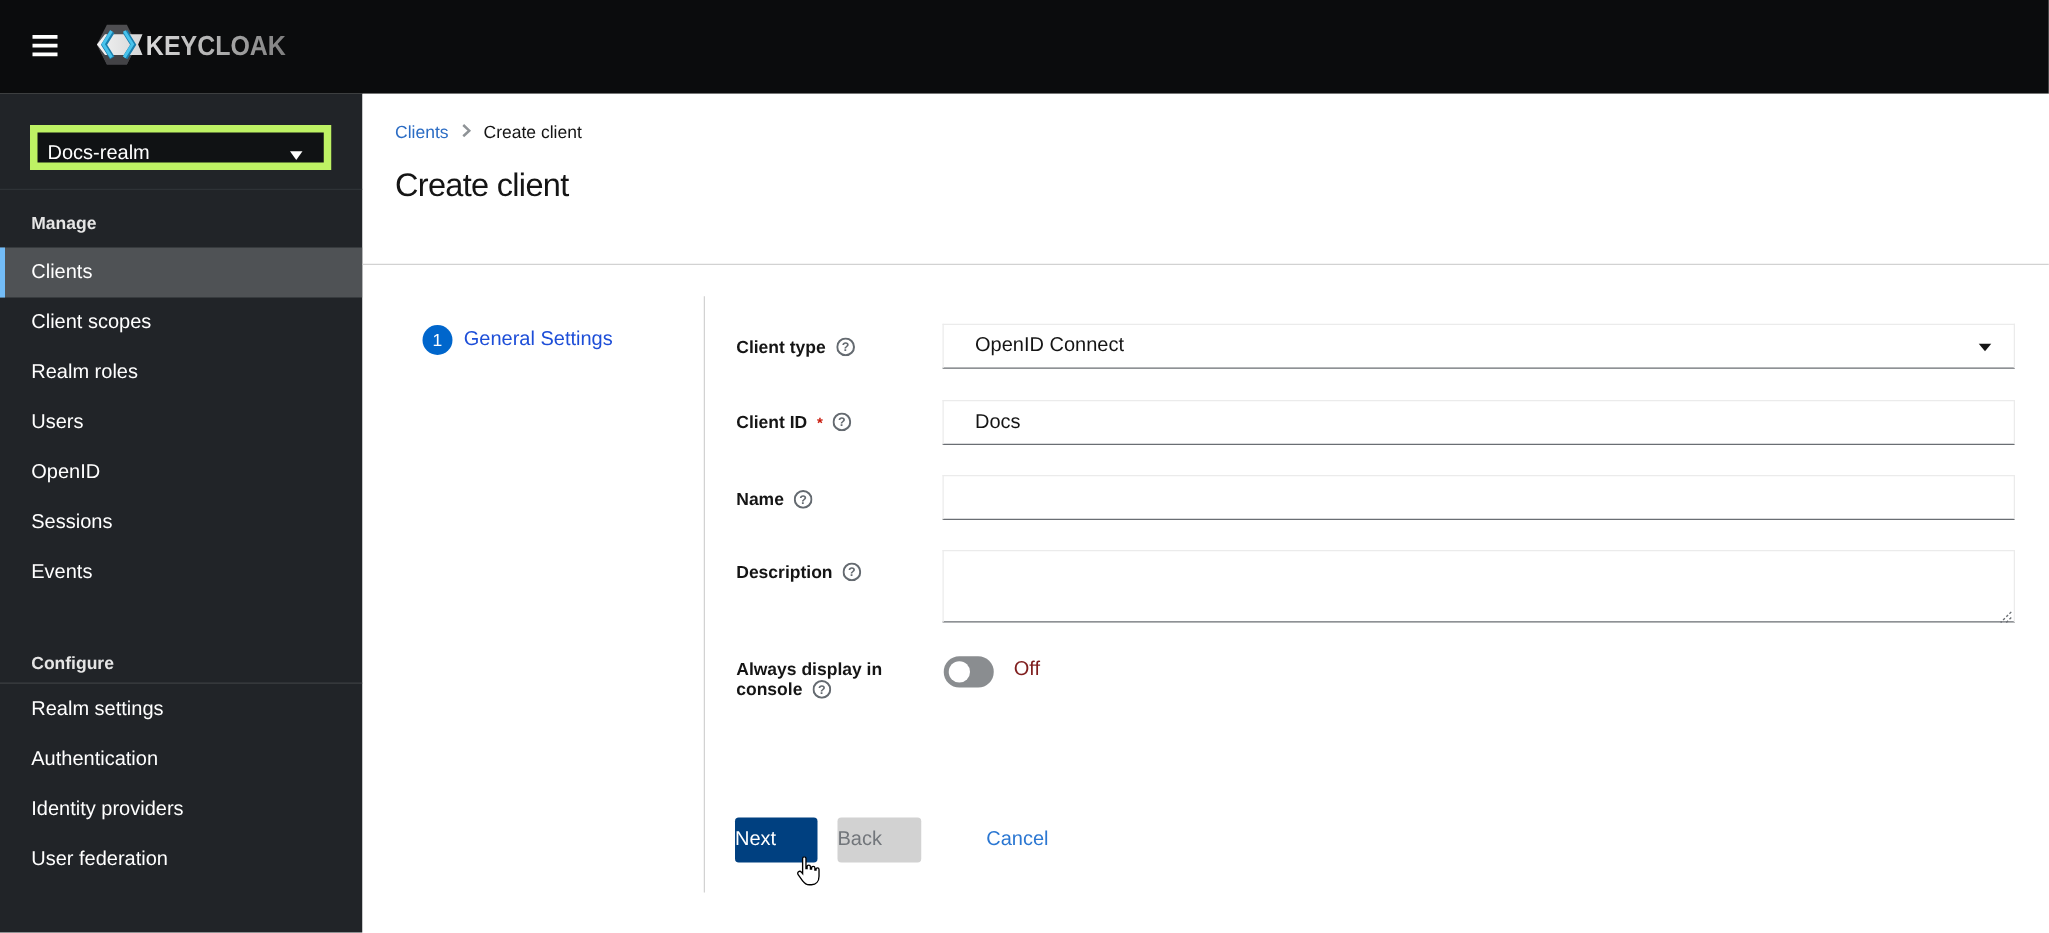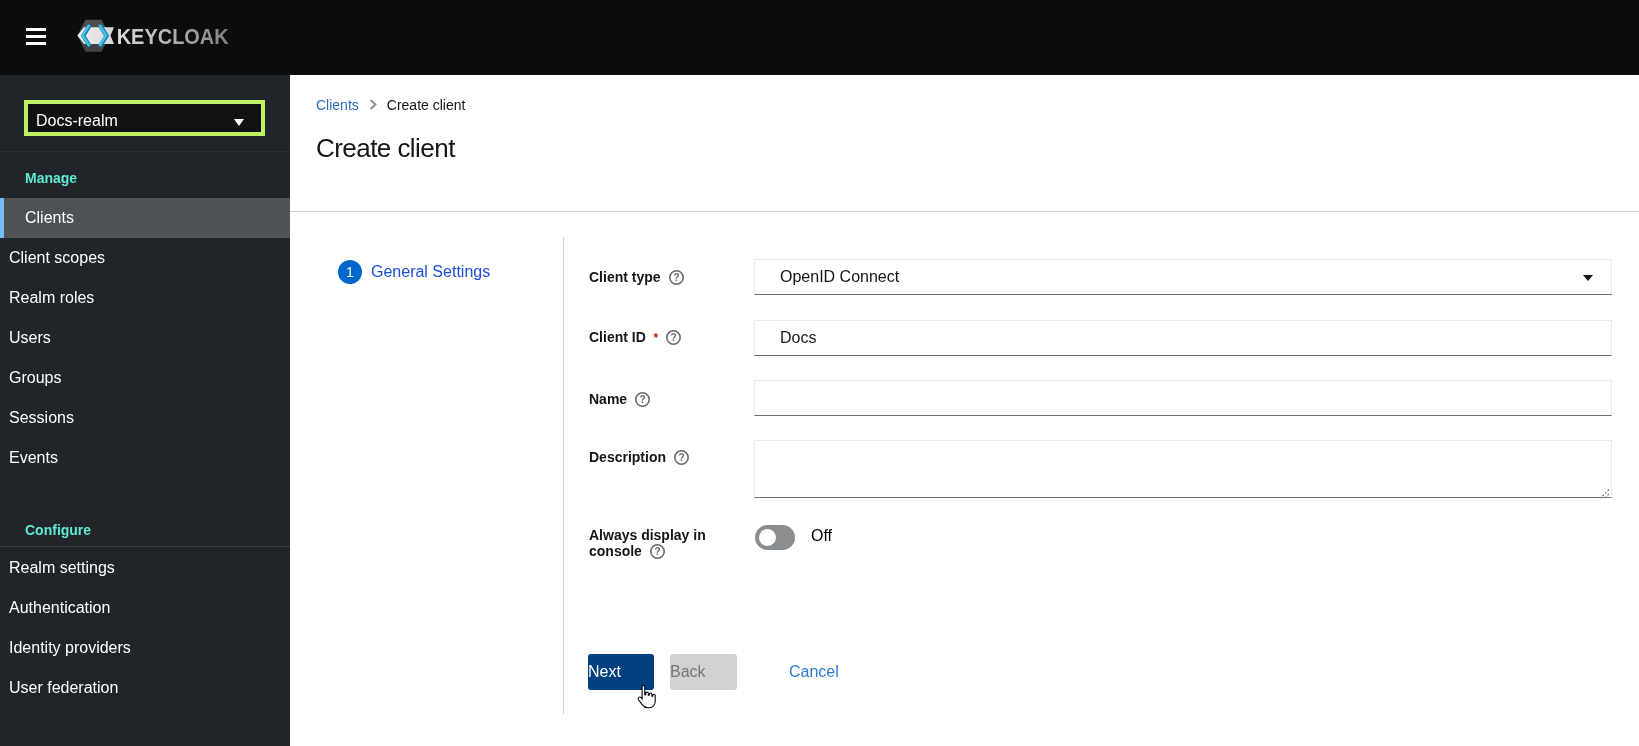--- a/index.html
+++ b/index.html
@@ -7,28 +7,28 @@
   font-family:"Liberation Sans", sans-serif; }
 
 
 #masthead { position:absolute; left:0; top:0; width:1639px; height:75px; background:#0b0c0d; }
 #burger { position:absolute; left:26px; top:28px; width:20px; height:17px; }
 #burger div { position:absolute; left:0; width:20px; height:3px; background:#fff; }
 
 
 #sidebar { position:absolute; left:0; top:75px; width:290px; height:671px; background:#212428; }
 #realmbox { position:absolute; left:24px; top:25px; width:241px; height:36px; background:#101214;
-  border:4px solid #bef264; color:#fff; font-size:16px; line-height:34px; padding-left:8px; }
+  border:6px solid #bef264; color:#fff; font-size:16px; line-height:34px; padding-left:8px; }
 #realmbox .caret { position:absolute; right:17px; top:15px; width:0; height:0;
   border-left:5px solid transparent; border-right:5px solid transparent; border-top:7px solid #fff; }
 #realmdiv { position:absolute; left:0; top:76px; width:290px; height:1px; background:#2e3236; }
 
-.navtitle { position:absolute; left:25px; color:#5eead4; font-size:14px; font-weight:700; }
+.navtitle { position:absolute; left:25px; color:#e5e5e5; font-size:14px; font-weight:700; }
 .navitem { position:absolute; left:0; width:290px; height:40px; color:#fff; font-size:16px;
-  line-height:40px; padding-left:9px; }
+  line-height:40px; padding-left:25px; }
 .navitem.sel { background:#4f5255; border-left:4px solid #73bcf7; padding-left:21px; }
 #cfgdiv { position:absolute; left:0; top:471px; width:290px; height:1px; background:#3c3f42; }
 
 
 #content { position:absolute; left:290px; top:75px; width:1349px; height:746px; background:#fff; }
 #crumbs { position:absolute; left:26px; top:22px; font-size:14px; }
 #crumbs a { color:#2b6cc4; text-decoration:none; }
 #crumbs .sep { display:inline-block; margin:0 10px; color:#8a8d90; }
 #h1 { position:absolute; left:26px; top:58px; font-size:26px; font-weight:500; color:#151515; letter-spacing:-0.55px; }
 #sub { position:absolute; left:26px; top:90px; font-size:16px; color:#151515; }
@@ -48,21 +48,21 @@
 .tin { position:absolute; left:464px; width:858px; height:36px; background:#fff;
   border:1px solid #ebebeb; border-bottom:1px solid #6a6e73; font-size:16px; color:#151515;
   line-height:34px; padding-left:25px; }
 #selcaret { position:absolute; left:1293px; top:200px; width:0; height:0;
   border-left:5px solid transparent; border-right:5px solid transparent; border-top:6px solid #151515; }
 
 
 #toggle { position:absolute; left:465px; top:450px; width:40px; height:25px; border-radius:13px;
   background:#8a8d90; }
 #toggle .knob { position:absolute; left:4px; top:4px; width:17px; height:17px; border-radius:50%; background:#fff; }
-#offlbl { position:absolute; left:521px; top:452px; font-size:16px; color:#000000; }
+#offlbl { position:absolute; left:521px; top:452px; font-size:16px; color:#7f1d1d; }
 
 
 .btn { position:absolute; top:579px; height:36px; border-radius:3px; font-size:16px;
   text-align:left; line-height:36px; }
 #btnnext { left:298px; width:66px; background:#004080; color:#fff; }
 #btnback { left:380px; width:67px; background:#d2d2d2; color:#72767b; }
 #btncancel { left:499px; width:70px; color:#2b77d2; text-align:left; }
 </style>
 </head>
 <body>
@@ -96,21 +96,21 @@
 </div>
 
 <div id="sidebar">
   <div id="realmbox">Docs-realm<span class="caret"></span></div>
   <div id="realmdiv"></div>
   <div class="navtitle" style="top:95px">Manage</div>
   <div class="navitem sel" style="top:123px">Clients</div>
   <div class="navitem" style="top:163px">Client scopes</div>
   <div class="navitem" style="top:203px">Realm roles</div>
   <div class="navitem" style="top:243px">Users</div>
-  <div class="navitem" style="top:283px">Groups</div>
+  <div class="navitem" style="top:283px">OpenID</div>
   <div class="navitem" style="top:323px">Sessions</div>
   <div class="navitem" style="top:363px">Events</div>
   <div class="navtitle" style="top:447px">Configure</div>
   <div id="cfgdiv"></div>
   <div class="navitem" style="top:473px">Realm settings</div>
   <div class="navitem" style="top:513px">Authentication</div>
   <div class="navitem" style="top:553px">Identity providers</div>
   <div class="navitem" style="top:593px">User federation</div>
 </div>
 

